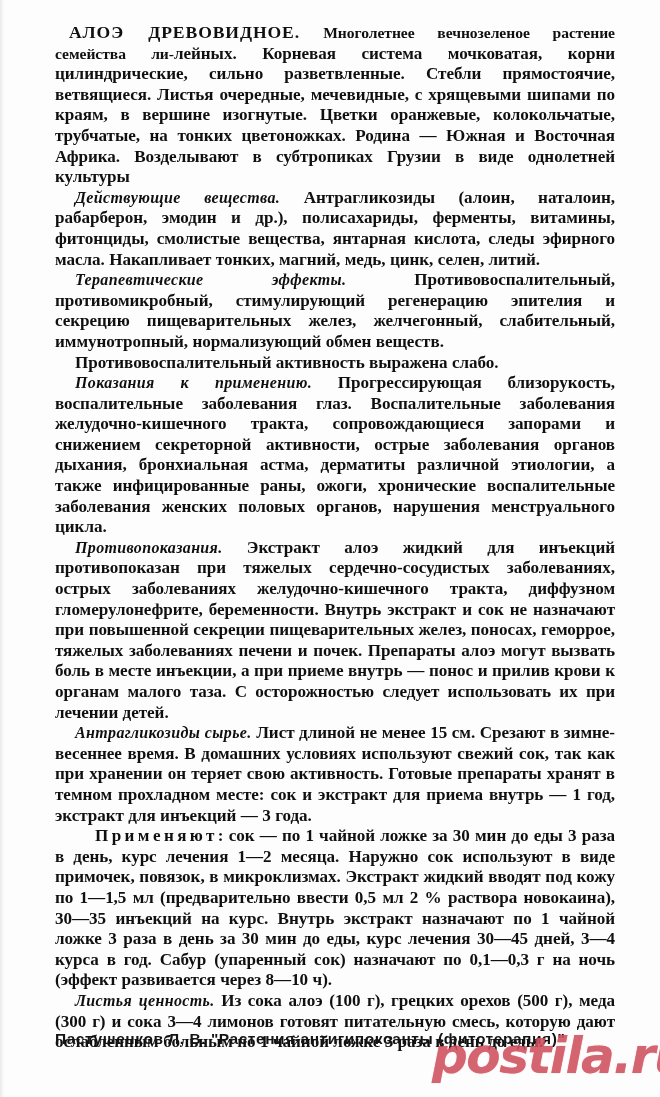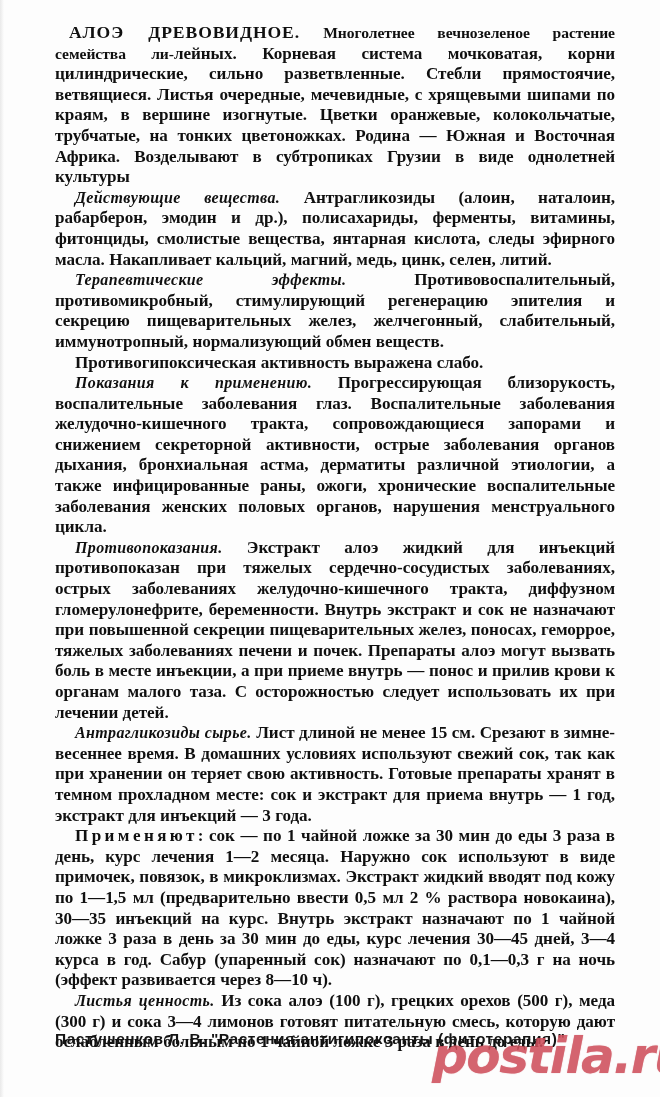--- a/index.html
+++ b/index.html
@@ -76,20 +76,21 @@
   .section-head {
     font-style: italic;
     font-weight: bold;
     font-size: 16px;
     letter-spacing: 0.35px;
   }
 
   
   .spaced {
     letter-spacing: 3.4px;
+    margin-left: 20px;
   }
 
   .footer-line {
     position: absolute;
     left: 55px;
     top: 1029px;
     width: 570px;
     font-weight: bold;
     font-size: 15.5px;
     line-height: 20px;
@@ -127,25 +128,25 @@
 <body>
 
 <div class="page">
 
   <div class="scan-edge"></div>
 
   <div class="text-column">
 
     <p class="para first"><span class="article-title">АЛОЭ ДРЕВОВИДНОЕ.</span> <span class="lead-in">Многолетнее вечнозеленое растение семейства ли-</span><span>лейных. Корневая система мочковатая, корни цилиндрические, сильно разветвленные. Стебли прямостоячие, ветвящиеся. Листья очередные, мечевидные, с хрящевыми шипами по краям, в вершине изогнутые. Цветки оранжевые, колокольчатые, трубчатые, на тонких цветоножках. Родина — Южная и Восточная Африка. Возделывают в субтропиках Грузии в виде однолетней культуры</span></p>
 
-    <p class="para"><span class="section-head">Действующие вещества.</span> <span>Антрагликозиды (алоин, наталоин, рабарберон, эмодин и др.), полисахариды, ферменты, витамины, фитонциды, смолистые вещества, янтарная кислота, следы эфирного масла. Накапливает кальций, магний, медь, цинк, селен, литий.</span></p>
+    <p class="para"><span class="section-head">Действующие вещества.</span> <span>Антрагликозиды (алоин, наталоин, рабарберон, эмодин и др.), полисахариды, ферменты, витамины, фитонциды, смолистые вещества, янтарная кислота, следы эфирного масла. Накапливает тонких, магний, медь, цинк, селен, литий.</span></p>
 
     <p class="para"><span class="section-head">Терапевтические эффекты.</span> <span>Противовоспалительный, противомикробный, стимулирующий регенерацию эпителия и секрецию пищеварительных желез, желчегонный, слабительный, иммунотропный, нормализующий обмен веществ.</span></p>
 
-    <p class="para"><span>Противогипоксическая активность выражена слабо.</span></p>
+    <p class="para"><span>Противовоспалительный активность выражена слабо.</span></p>
 
     <p class="para"><span class="section-head">Показания к применению.</span> <span>Прогрессирующая близорукость, воспалительные заболевания глаз. Воспалительные заболевания желудочно-кишечного тракта, сопровождающиеся запорами и снижением секреторной активности, острые заболевания органов дыхания, бронхиальная астма, дерматиты различной этиологии, а также инфицированные раны, ожоги, хронические воспалительные заболевания женских половых органов, нарушения менструального цикла.</span></p>
 
     <p class="para"><span class="section-head">Противопоказания.</span> <span>Экстракт алоэ жидкий для инъекций противопоказан при тяжелых сердечно-сосудистых заболеваниях, острых заболеваниях желудочно-кишечного тракта, диффузном гломерулонефрите, беременности. Внутрь экстракт и сок не назначают при повышенной секреции пищеварительных желез, поносах, геморрое, тяжелых заболеваниях печени и почек. Препараты алоэ могут вызвать боль в месте инъекции, а при приеме внутрь — понос и прилив крови к органам малого таза. С осторожностью следует использовать их при лечении детей.</span></p>
 
     <p class="para"><span class="section-head">Антрагликозиды сырье.</span> <span>Лист длиной не менее 15 см. Срезают в зимне-весеннее время. В домашних условиях используют свежий сок, так как при хранении он теряет свою активность. Готовые препараты хранят в темном прохладном месте: сок и экстракт для приема внутрь — 1 год, экстракт для инъекций — 3 года.</span></p>
 
     <p class="para"><span class="spaced">Применяют</span><span>: сок — по 1 чайной ложке за 30 мин до еды 3 раза в день, курс лечения 1—2 месяца. Наружно сок используют в виде примочек, повязок, в микроклизмах. Экстракт жидкий вводят под кожу по 1—1,5 мл (предварительно ввести 0,5 мл 2 % раствора новокаина), 30—35 инъекций на курс. Внутрь экстракт назначают по 1 чайной ложке 3 раза в день за 30 мин до еды, курс лечения 30—45 дней, 3—4 курса в год. Сабур (упаренный сок) назначают по 0,1—0,3 г на ночь (эффект развивается через 8—10 ч).</span></p>
 
     <p class="para"><span class="section-head">Листья ценность.</span> <span>Из сока алоэ (100 г), грецких орехов (500 г), меда (300 г) и сока 3—4 лимонов готовят питательную смесь, которую дают ослабленным больным по 1 чайной ложке 3 раза в день до еды.</span></p>

